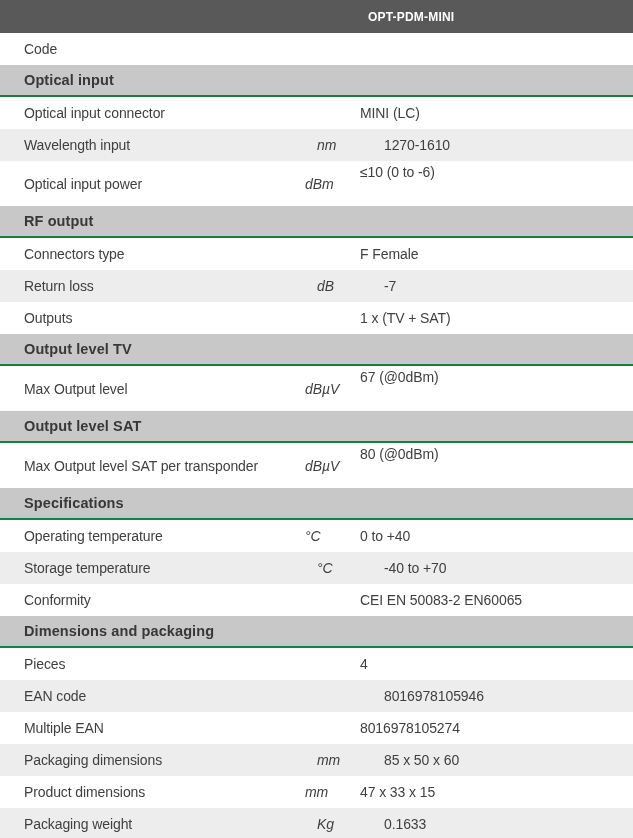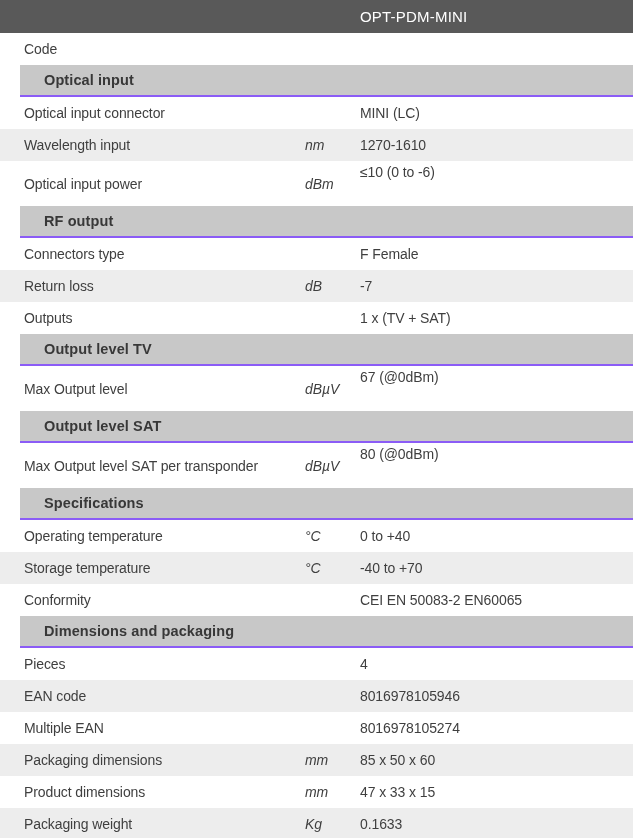--- a/index.html
+++ b/index.html
@@ -14,31 +14,30 @@
   *{box-sizing:border-box;}
   html,body{margin:0;padding:0;}
   body{
     width:633px;height:838px;overflow:hidden;
     background:var(--row-bg);
     font-family:"Liberation Sans","DejaVu Sans",sans-serif;
     color:var(--text);
   }
   .spec-table{width:633px;}
   .row{display:flex;align-items:center;height:32px;background:var(--row-bg);}
-  .row.gray{background:var(--row-alt-bg);}
+  .row.gray{background:var(--row-alt-bg);gap:12px;}
   .row.tall{height:45px;border-radius:10px;}
   .row.tall .cell.value{align-self:flex-start;padding-top:2px;}
   .row.header{height:33px;background:var(--header-bg);}
   .row.header .cell.value{
-    color:var(--header-text);font-weight:normal;font-size:15px;letter-spacing:.2px;
+    color:var(--header-text);font-weight:bold;font-size:12px;letter-spacing:.2px;margin-left:8px;
   }
   .row.section{
     height:32px;background:var(--section-bg);
-    border-bottom:2px solid #8b5cf6;
-    margin-left:20px;
+    border-bottom:2px solid #15803d;
   }
   .row.section .cell.label{
     width:auto;font-weight:bold;font-size:14.5px;color:var(--section-text);
     letter-spacing:.1px;
   }
   .cell{font-size:14px;line-height:18px;white-space:nowrap;letter-spacing:-0.1px;}
   .cell.label{width:305px;padding-left:24px;}
   .cell.unit{width:55px;font-style:italic;}
   .cell.value{flex:1;}
 </style>

